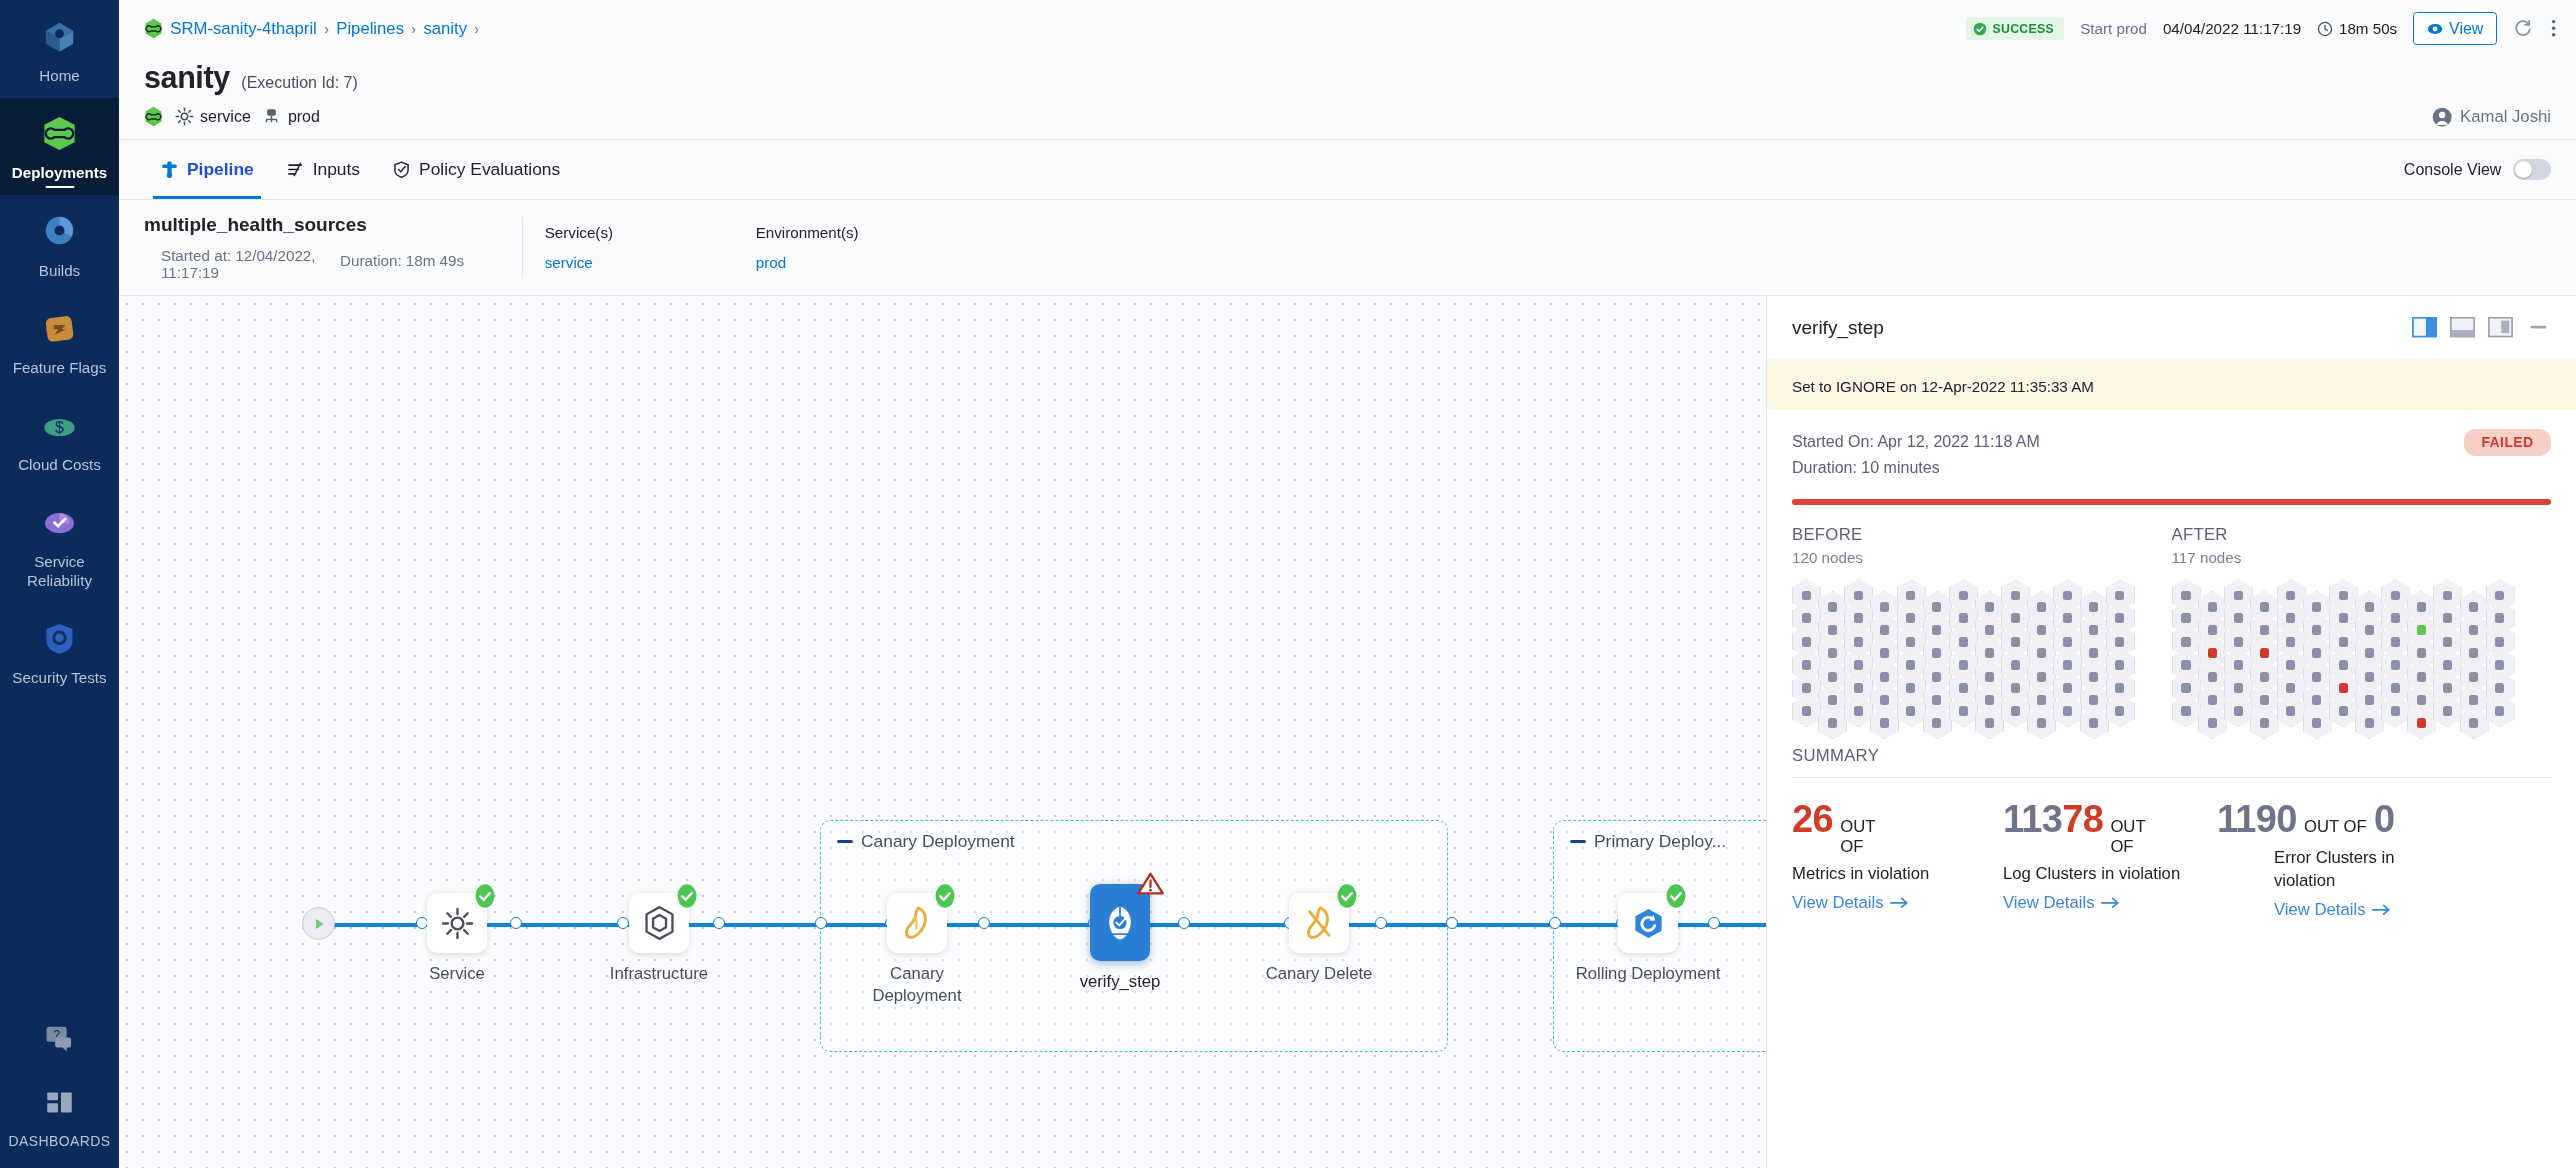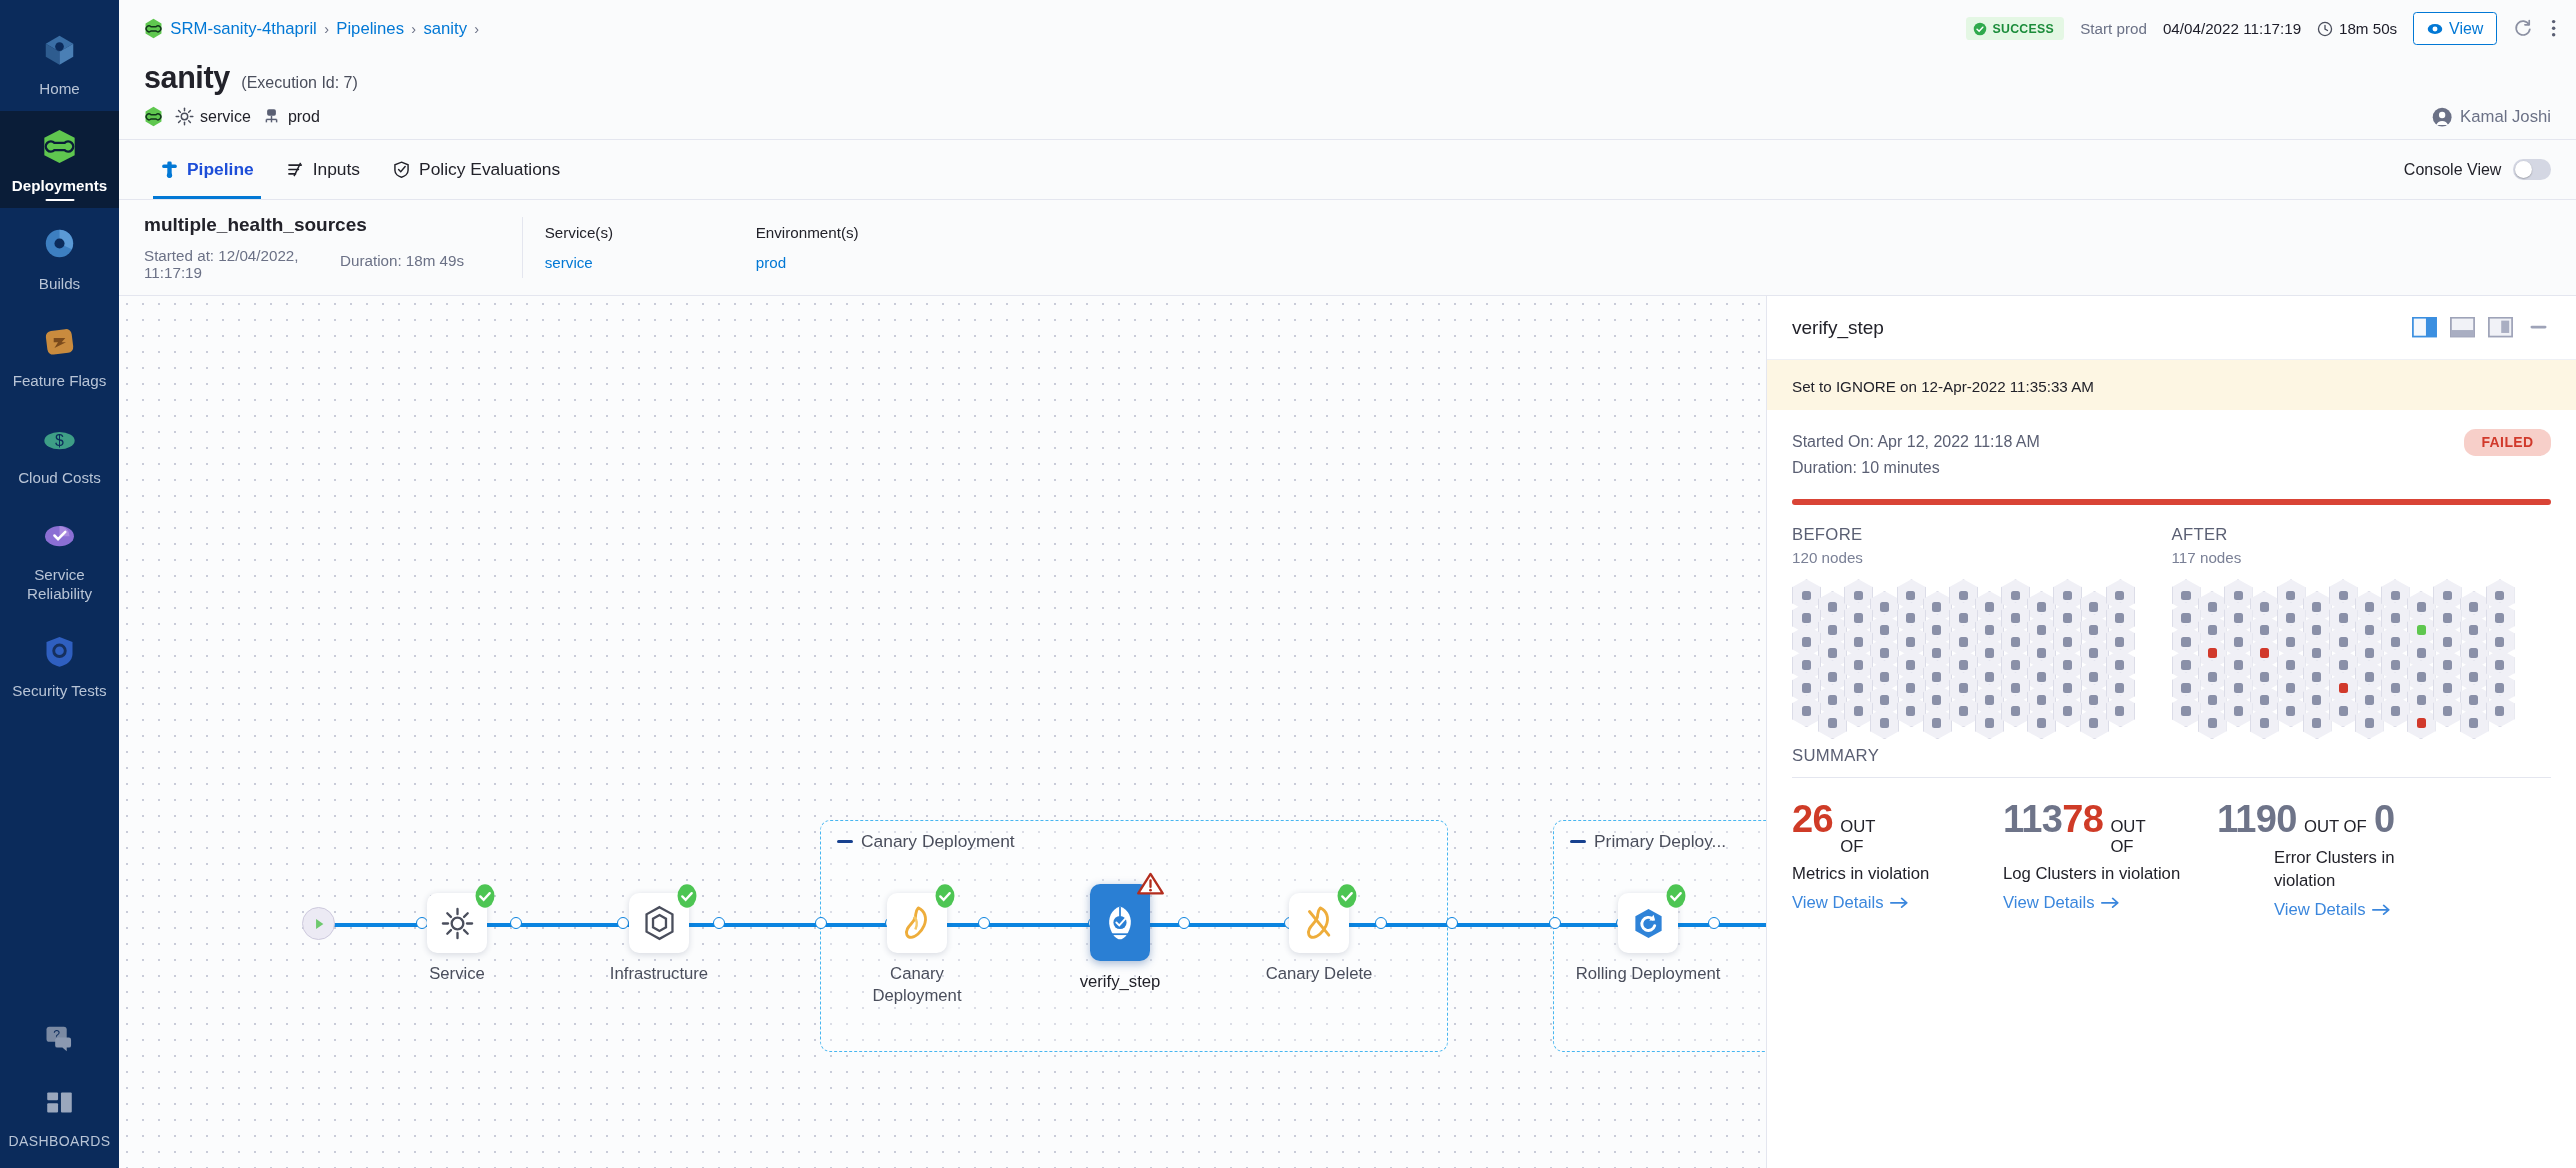--- a/index.html
+++ b/index.html
@@ -7,21 +7,21 @@
     width: 2576px; height: 1169px;
     font-family: "Liberation Sans", sans-serif;
     background: #fff; overflow: hidden;
   }
   #app { position: relative; width: 2576px; height: 1169px; display: flex; }
 
   
   .leftnav {
     width: 119px; flex: 0 0 119px; height: 1169px;
     background: #0b2b5b; display: flex; flex-direction: column;
-    align-items: center; padding-top: 14px; position: relative;
+    align-items: center; padding-top: 1px; position: relative;
   }
   .nav-item {
     width: 119px; padding: 16px 2.9px 13px; text-align: center;
     color: #b8c4d6; font-size: 15.2px; line-height: 1.25; cursor: pointer;
     position: relative;
   }
   .nav-item.active { background: #0a1d38; color: #ffffff; font-weight: bold; }
   .nav-item.active .nav-underline {
     position: absolute; bottom: 7.3px; left: 50%; transform: translateX(-50%);
     width: 29px; height: 2.2px; background: #ffffff; border-radius: 1.5px;
@@ -83,21 +83,21 @@
   .toggle { width: 38px; height: 20.3px; border-radius: 10.2px; background: #d4d7e3;
             position: relative; cursor: pointer; }
   .toggle .knob { position:absolute; top: 1.5px; left: 1.5px; width: 17.4px; height: 17.4px;
                   border-radius: 50%; background: #fff; box-shadow: 0 0.7px 1.5px rgba(0,0,0,.3); }
 
   
   .execstrip { height: 96px; flex: 0 0 96px; background: #fafbfc;
                display: flex; align-items: center; padding: 0 25px;
                border-bottom: 0.7px solid #e4e6ef; }
   .stage-name { font-size: 19px; font-weight: bold; color: #22222a; }
-  .stage-sub { font-size: 15.2px; color: #6b7186; margin-top: 10.2px; }
+  .stage-sub { font-size: 15.2px; color: #6b7186; margin-top: 10.2px; margin-left: 17px; }
   .col-a { width: 196px; }
   .col-dur { font-size: 15.2px; color: #6b7186; width: 182px; padding-top: 25px; }
   .vline { width: 0.7px; height: 61px; background: #e4e6ef; margin: 0 22px 0 0; }
   .col-k { width: 211px; }
   .k-title { font-size: 15.2px; color: #22222a; }
   .k-val { font-size: 15.2px; color: #0278d5; margin-top: 13px; cursor: pointer; }
 
   
   .split { flex: 1 1 auto; display: flex; min-height: 0; }
 

